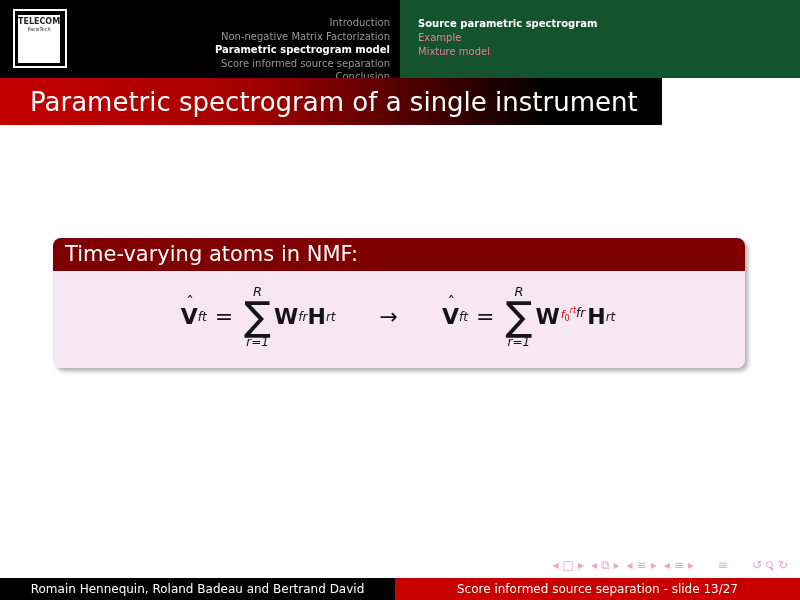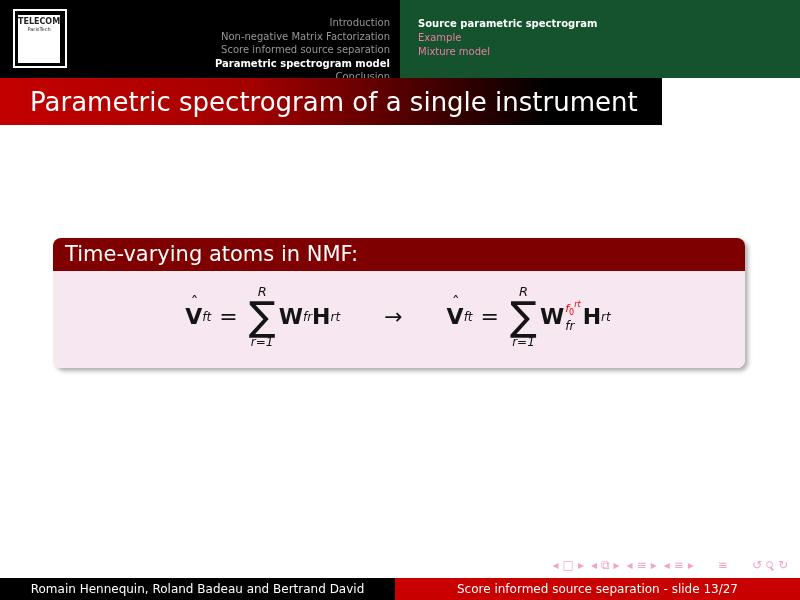--- a/index.html
+++ b/index.html
@@ -63,21 +63,21 @@
   .vhat { position:relative; font-weight:bold; }
   .vhat .hat { position:absolute; top:-11px; left:54%; transform:translateX(-50%);
                font-size:16px; font-weight:normal; }
   .msub { font-size:12px; font-style:italic; vertical-align:-4px; letter-spacing:0; }
   .meq { margin:0 8px; }
   .sum-stack { display:inline-flex; flex-direction:column; align-items:center;
                line-height:1; margin:0 3px; }
   .sum-upper { font-size:13px; font-style:italic; margin-bottom:1px; }
   .sum-glyph { font-size:40px; line-height:0.85; }
   .sum-lower { font-size:12px; font-style:italic; margin-top:3px; }
-  .supsub { display:inline-flex; flex-direction:column; align-items:flex-start;
+  .supsub { display:inline-flex; flex-direction:row; align-items:flex-start;
             line-height:1; margin:0 2px 0 1px; vertical-align:middle; }
   .supsub .sup { font-size:11px; margin-bottom:3px; }
   .supsub .sup.red { color:#e80000; }
   .supsub .sub { font-size:12px; font-style:italic; }
   .fsmall { font-style:italic; font-size:11px; }
   .fsmall-sub { font-size:8px; }
   .fsmall-sup { font-size:8px; font-style:italic; }
 
   .note { font-size:17px; line-height:1.55; margin-top:14px; padding-left:2px; }
   .note .fss { display:inline-flex; flex-direction:column; line-height:1;
@@ -115,22 +115,22 @@
       <div class="logo">
         <div class="logo-top">
           <div class="logo-line1">TELECOM</div>
           <div class="logo-line2">ParisTech</div>
         </div>
         <div class="logo-bars"></div>
       </div>
       <div class="sections">
         <div class="section-item">Introduction</div>
         <div class="section-item">Non-negative Matrix Factorization</div>
+        <div class="section-item current">Parametric spectrogram model</div>
         <div class="section-item">Score informed source separation</div>
-        <div class="section-item current">Parametric spectrogram model</div>
         <div class="section-item">Conclusion</div>
       </div>
     </div>
     <div class="header-right">
       <div class="subsections">
         <div class="subsection-item current">Source parametric spectrogram</div>
         <div class="subsection-item">Example</div>
         <div class="subsection-item">Mixture model</div>
       </div>
     </div>

